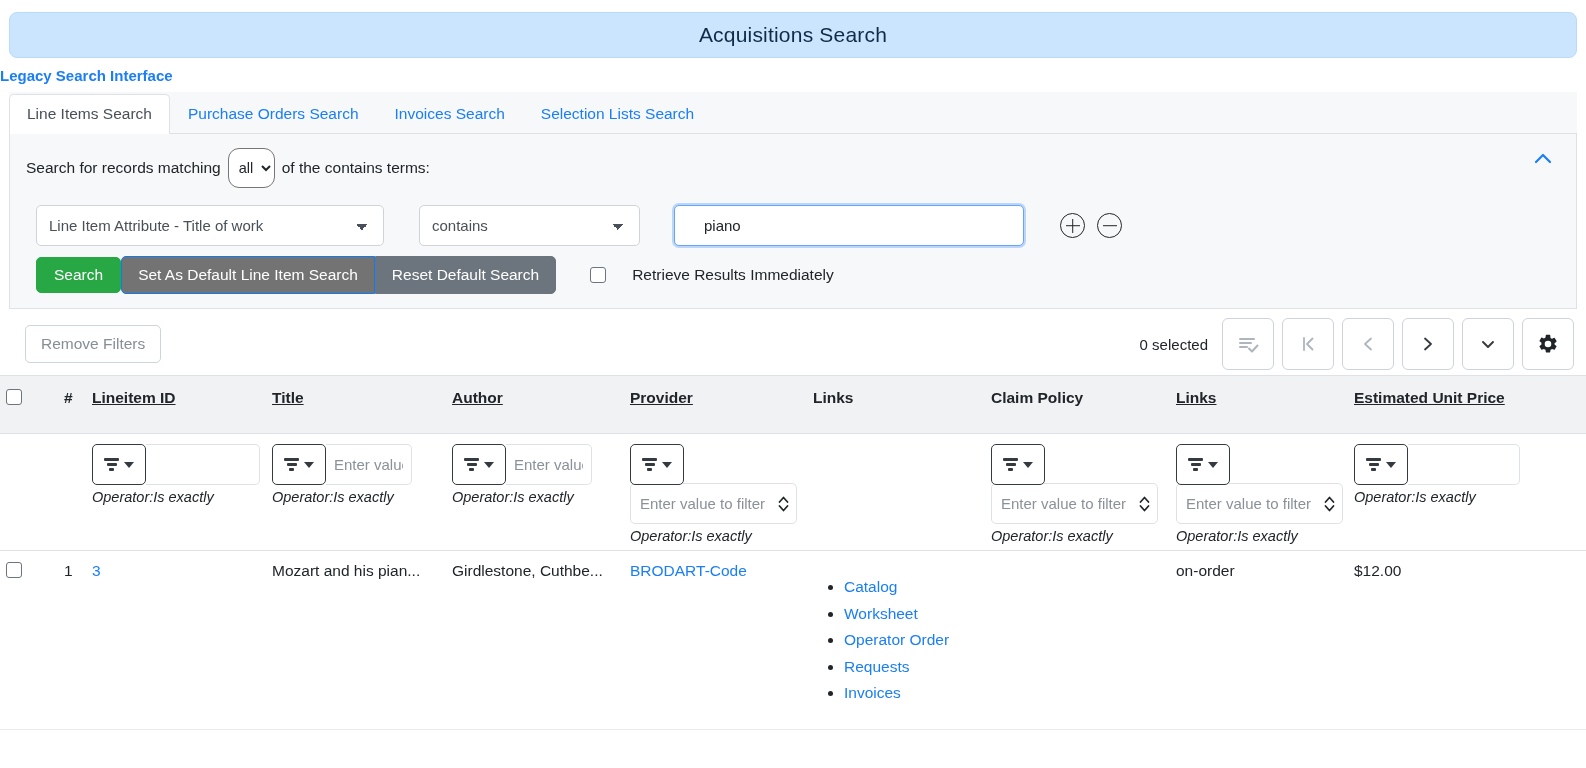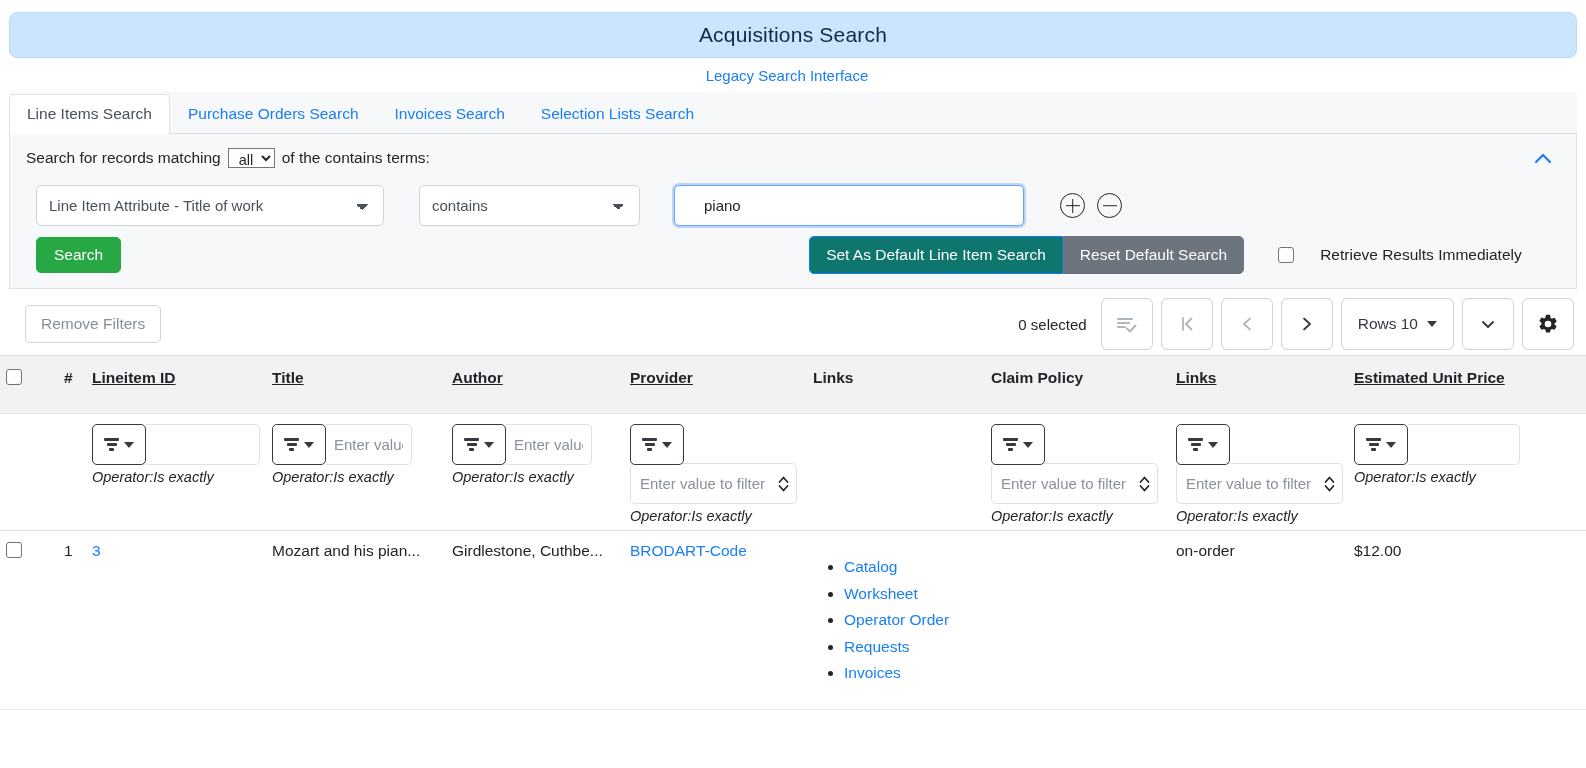--- a/index.html
+++ b/index.html
@@ -28,22 +28,23 @@
     color: #0f2b47;
     font-size: 21px;
     letter-spacing: .2px;
   }
 
   
   .legacy-row {
     height: 34px;
     display: flex;
     align-items: center;
-    justify-content: center;
+    justify-content: flex-start;
     padding-right: 12px;
+    font-weight: bold;
   }
   .legacy-link {
     color: #1a7ef5;
     font-size: 15px;
     text-decoration: none;
     cursor: pointer;
   }
 
   
   .tabbar {
@@ -98,24 +99,24 @@
     gap: 7px;
     font-size: 15.5px;
     color: #212529;
     margin-bottom: 17px;
   }
   .mini-select {
     font-family: "Liberation Sans", sans-serif;
     font-size: 14.5px;
     padding: 2px 4px 2px 6px;
     border: 1px solid #767676;
-    border-radius: 0;
-    background: #ffffff;
-    color: #212529;
-    height: 20px;
+    border-radius: 11px;
+    background: #ffffff;
+    color: #212529;
+    height: 40px;
   }
   .collapse-caret {
     position: absolute;
     right: 22px;
     top: 14px;
     width: 22px;
     height: 22px;
     cursor: pointer;
     color: #1a7ef5;
   }
@@ -218,29 +219,28 @@
     background: #28a745;
     border: 1px solid #28a745;
     color: #ffffff;
     font-family: "Liberation Sans", sans-serif;
     font-size: 15.5px;
     padding: 8px 17px;
     border-radius: 5px;
     cursor: pointer;
   }
   .btn-setdefault {
-    background: #0f766e;
+    background: #737373;
     border: 1px solid #0d7bf7;
     color: #ffffff;
     font-family: "Liberation Sans", sans-serif;
     font-size: 15.5px;
     padding: 9px 16px;
     border-radius: 5px 0 0 5px;
     cursor: pointer;
-    margin-left: 688px;
   }
   .btn-resetdefault {
     background: #6c757d;
     border: 1px solid #6c757d;
     color: #ffffff;
     font-family: "Liberation Sans", sans-serif;
     font-size: 15.5px;
     padding: 9px 16px;
     border-radius: 0 5px 5px 0;
     cursor: pointer;
@@ -546,24 +546,20 @@
           <path d="M13 4.5 L7 10 L13 15.5" stroke="#adb5bd" stroke-width="1.8" fill="none" stroke-linecap="round" stroke-linejoin="round"></path>
         </svg>
       </div>
 
       <div class="sq-btn">
         <svg width="20" height="20" viewBox="0 0 20 20" aria-hidden="true">
           <path d="M7 4.5 L13 10 L7 15.5" stroke="#343a40" stroke-width="1.8" fill="none" stroke-linecap="round" stroke-linejoin="round"></path>
         </svg>
       </div>
 
-      <div class="rows-btn">
-        <span>Rows 10</span>
-        <span class="caret-dn"></span>
-      </div>
 
       <div class="sq-btn">
         <svg width="20" height="20" viewBox="0 0 20 20" aria-hidden="true">
           <path d="M5 8 L10 13 L15 8" stroke="#343a40" stroke-width="1.9" fill="none" stroke-linecap="round" stroke-linejoin="round"></path>
         </svg>
       </div>
 
       <div class="sq-btn">
         <svg width="22" height="22" viewBox="0 0 24 24" aria-hidden="true">
           <path fill="#212529" d="M19.14 12.94a7.07 7.07 0 0 0 .06-.94 7.07 7.07 0 0 0-.06-.94l2.03-1.58a.5.5 0 0 0 .12-.64l-1.92-3.32a.5.5 0 0 0-.6-.22l-2.39.96a7.1 7.1 0 0 0-1.62-.94l-.36-2.54A.5.5 0 0 0 13.9 2h-3.8a.5.5 0 0 0-.5.42l-.36 2.54c-.58.23-1.12.55-1.62.94l-2.39-.96a.5.5 0 0 0-.6.22L2.71 8.48a.5.5 0 0 0 .12.64l2.03 1.58a7.3 7.3 0 0 0 0 1.88l-2.03 1.58a.5.5 0 0 0-.12.64l1.92 3.32c.13.22.39.31.6.22l2.39-.96c.5.39 1.04.71 1.62.94l.36 2.54c.04.24.25.42.5.42h3.8c.25 0 .46-.18.5-.42l.36-2.54c.58-.23 1.12-.55 1.62-.94l2.39.96c.22.09.47 0 .6-.22l1.92-3.32a.5.5 0 0 0-.12-.64l-2.03-1.58zM12 15.6A3.6 3.6 0 1 1 12 8.4a3.6 3.6 0 0 1 0 7.2z"></path>

